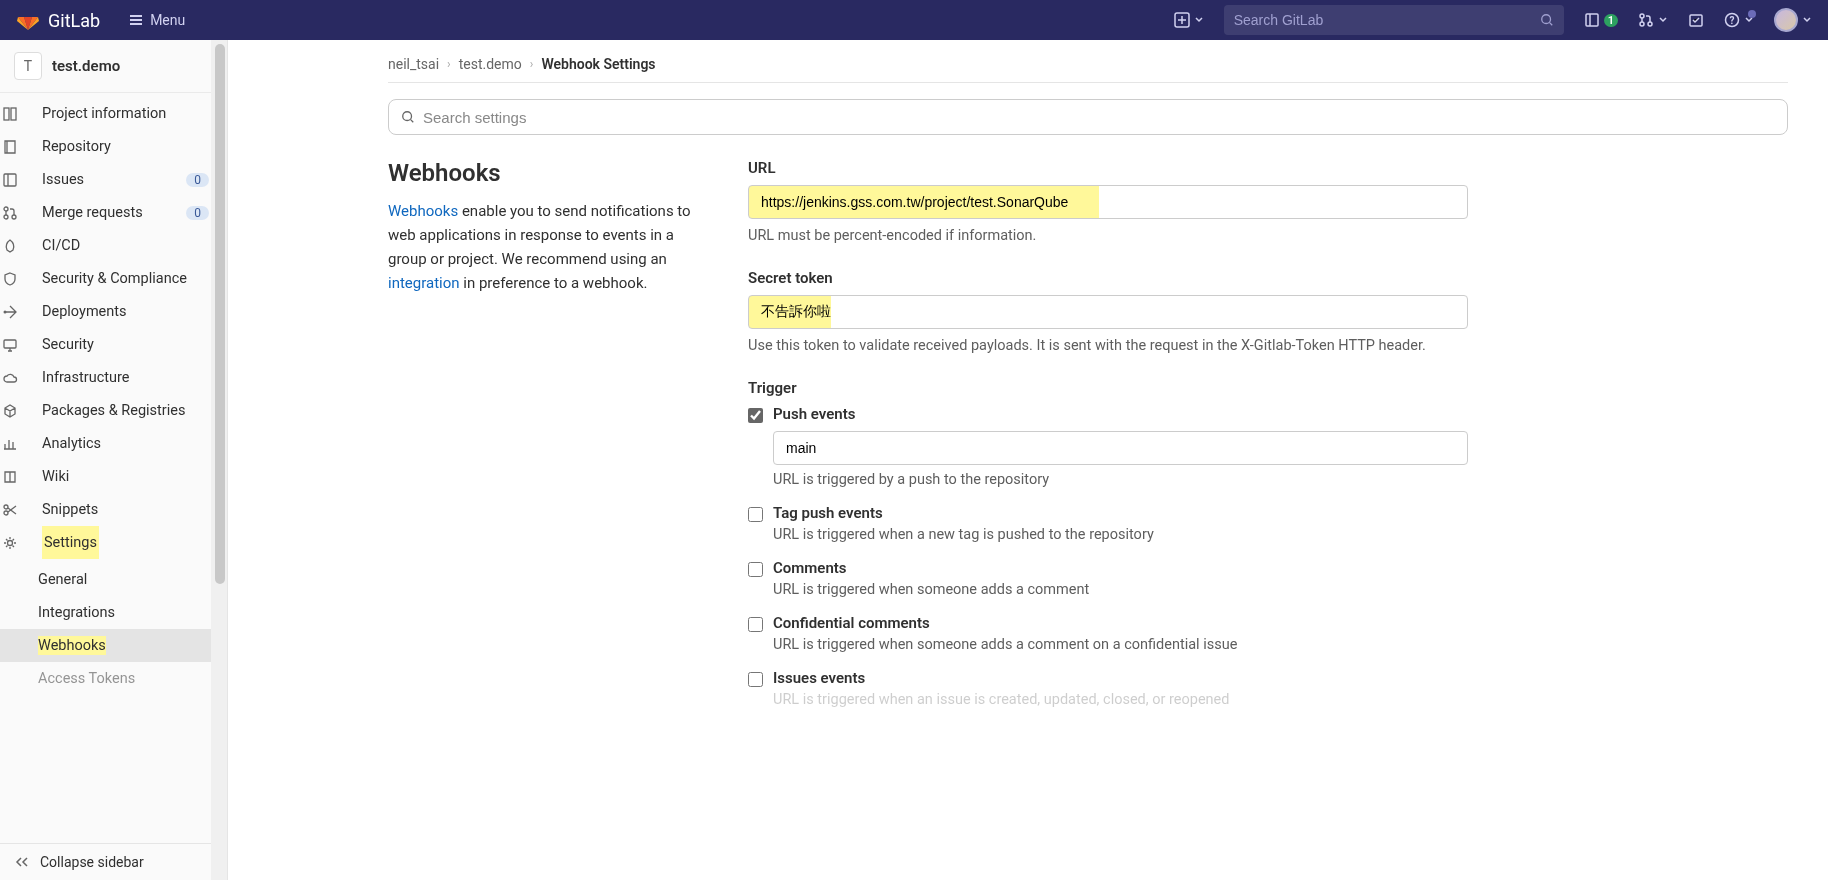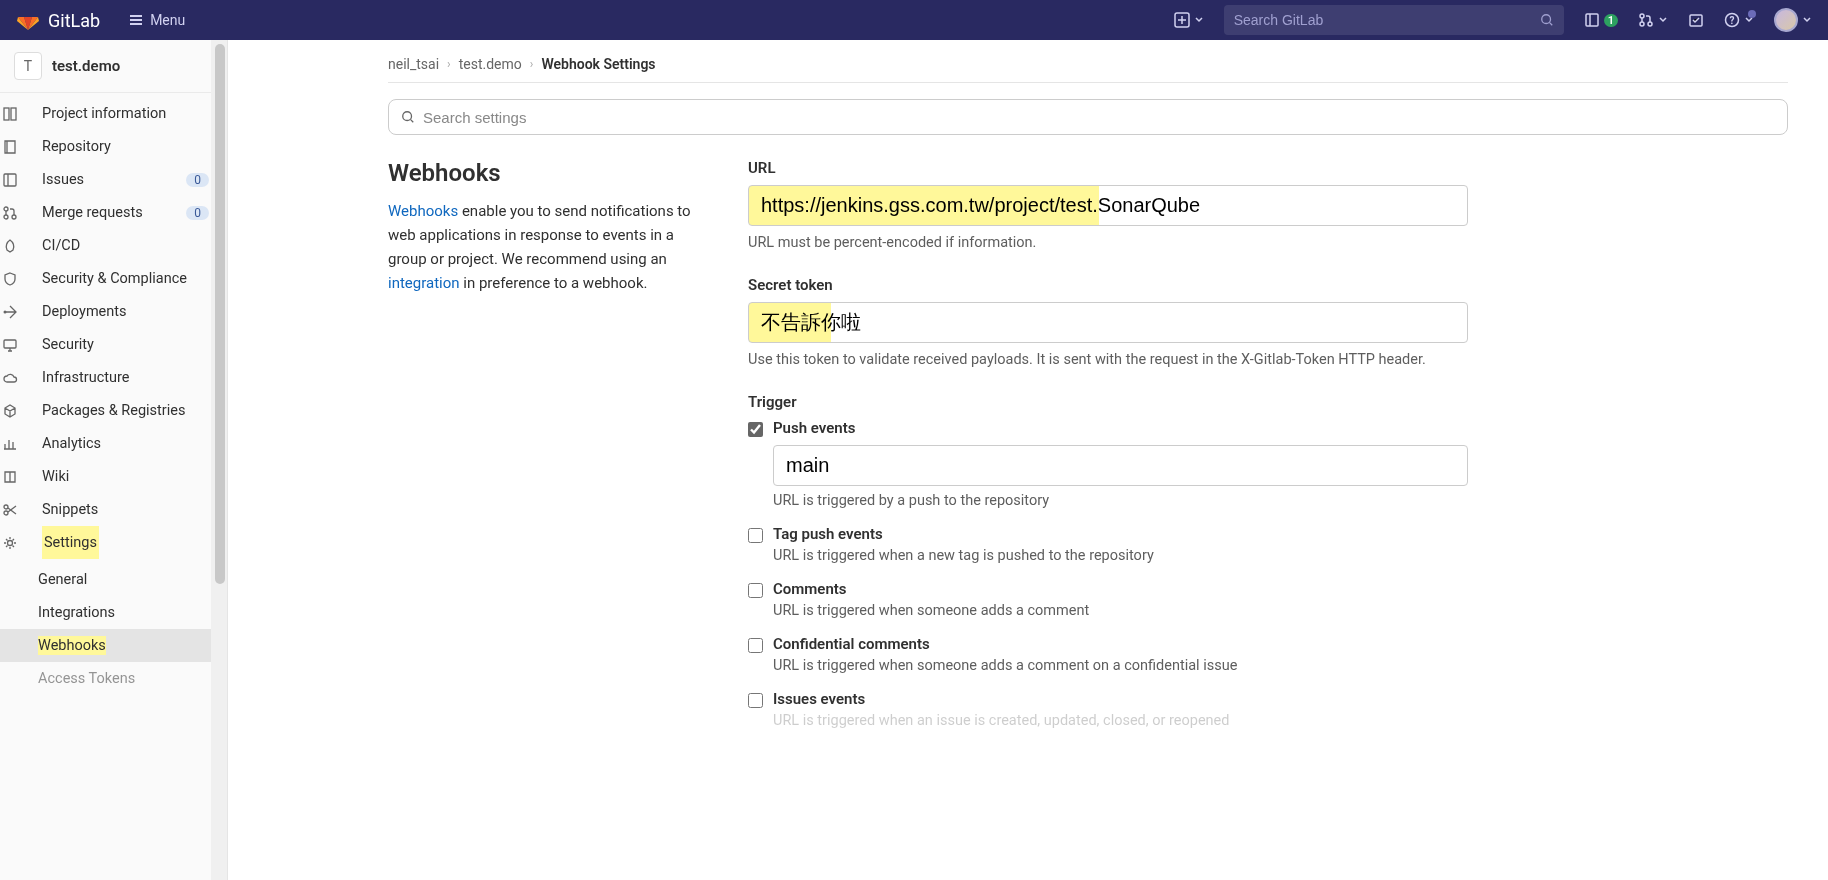--- a/index.html
+++ b/index.html
@@ -47,21 +47,21 @@
 .search-settings input { border: 0; outline: 0; font-size: 15px; flex: 1; }
 .search-settings input::placeholder { color: #888; }
 .content-row { display: flex; gap: 40px; }
 .content-left { width: 320px; flex-shrink: 0; }
 .content-left h2 { font-size: 24px; font-weight: 600; margin-bottom: 12px; }
 .content-left p { font-size: 15px; line-height: 1.6; color: #303030; }
 .content-left a { color: #1068bf; text-decoration: none; }
 .content-right { flex: 1; max-width: 720px; }
 .form-group { margin-bottom: 22px; }
 .form-label { display: block; font-size: 15px; font-weight: 600; margin-bottom: 8px; color: #303030; }
-.form-input { width: 100%; border: 1px solid #ccc; border-radius: 4px; padding: 8px 12px; font-size: 20px; outline: 0; }
+.form-input { width: 100%; border: 1px solid #ccc; border-radius: 4px; padding: 8px 12px; font-size: 14px; outline: 0; }
 .form-help { font-size: 14.5px; color: #5e5e5e; margin-top: 6px; line-height: 1.5; }
 .checkbox-row { display: flex; align-items: flex-start; gap: 10px; margin-bottom: 4px; }
 .checkbox-row input[type=checkbox] { margin-top: 3px; width: 15px; height: 15px; accent-color: #666; }
 .checkbox-label { font-size: 15px; font-weight: 600; color: #303030; }
 .checkbox-help { font-size: 14.5px; color: #5e5e5e; margin-left: 25px; margin-bottom: 16px; }
 .indent-input { margin-left: 25px; margin-top: 8px; margin-bottom: 6px; }
 svg { display: block; }
 </style>
 </head>
 <body>
@@ -251,20 +251,26 @@
             <span style="background:#fff89a;padding:8px 2px;">Settings</span>
           </li>
       </ul>
       <ul class="subnav">
         <li class="subnav-item"><span>General</span></li>
         <li class="subnav-item"><span>Integrations</span></li>
         <li class="subnav-item active highlight"><span>Webhooks</span></li>
         <li class="subnav-item" style="opacity:0.5"><span>Access Tokens</span></li>
       </ul>
     </div>
+    <div class="collapse-bar">
+      <svg width="16" height="16" viewBox="0 0 16 16">
+          <path d="M10 4L6 8l4 4M4 4L0 8l4 4" transform="translate(3,0)" fill="none" stroke="#666" stroke-width="1.5"></path>
+        </svg>
+      <span>Collapse sidebar</span>
+    </div>
   </div>
 
   <div class="main">
     <div class="breadcrumbs">
       <a href="#">neil_tsai</a>
       <span class="sep">›</span>
       <a href="#">test.demo</a>
       <span class="sep">›</span>
       <span class="current">Webhook Settings</span>
     </div>

